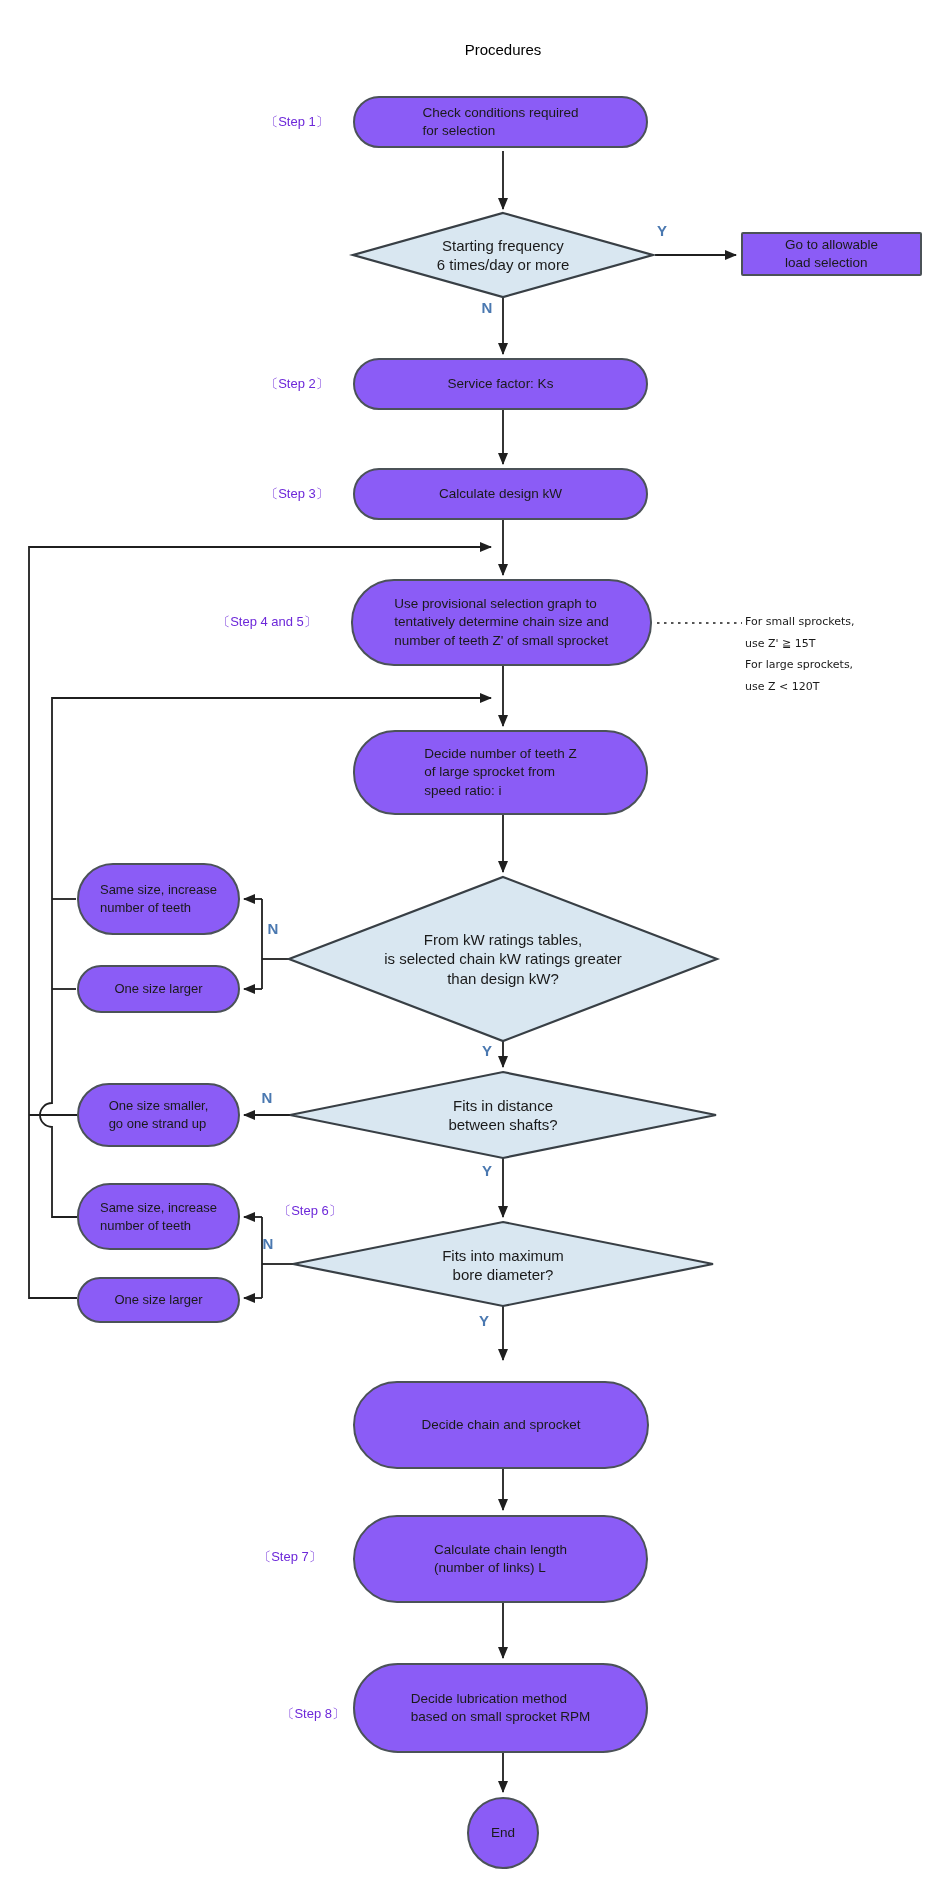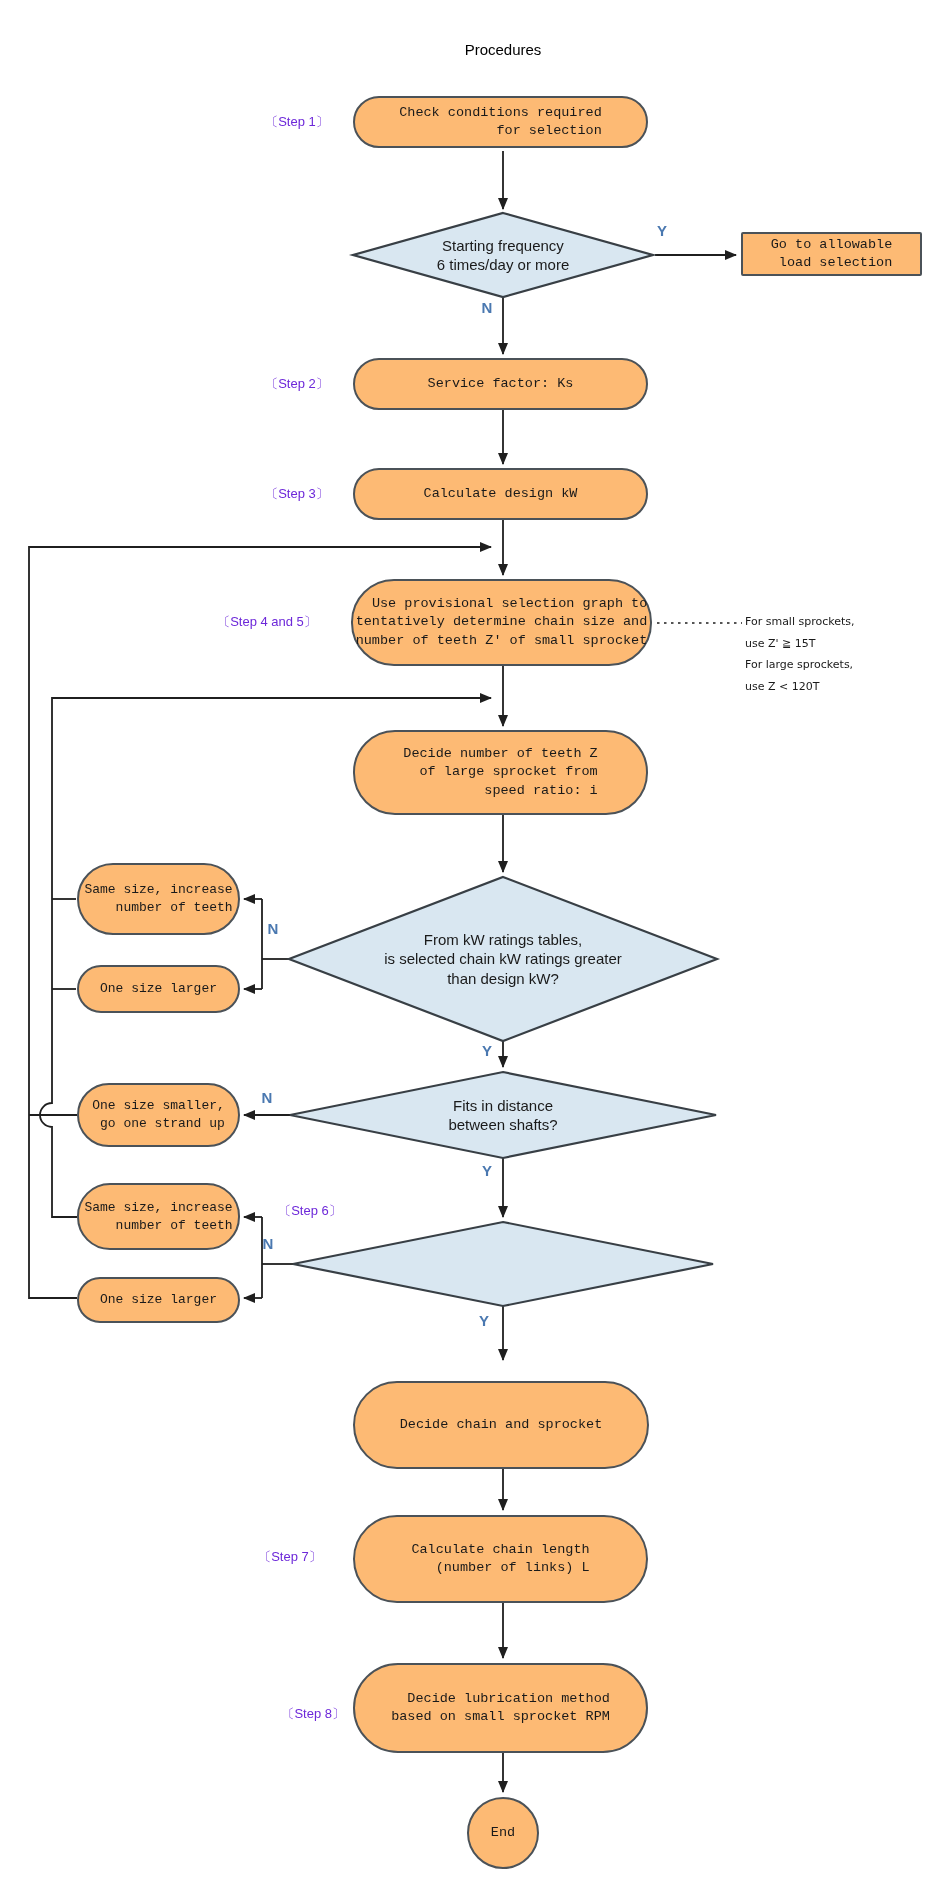--- a/index.html
+++ b/index.html
@@ -3,22 +3,22 @@
 <meta charset="utf-8">
 <style>
   html,body{margin:0;padding:0;background:#ffffff;}
   #canvas{
     position:relative;width:950px;height:1899px;background:#ffffff;
     font-family:"Liberation Sans","DejaVu Sans",sans-serif;color:#1a1a1a;overflow:hidden;
   }
   #connectors{position:absolute;left:0;top:0;}
   .node{
     position:absolute;display:flex;align-items:center;justify-content:center;
-    background:#fdba74;border:2px solid #4b5258;box-sizing:border-box;
-    text-align:right;font-size:13.5px;line-height:1.36;white-space:pre-line;font-family:Liberation Mono, monospace;
+    background:#8b5cf6;border:2px solid #4b5258;box-sizing:border-box;
+    text-align:left;font-size:13.5px;line-height:1.36;white-space:pre-line;
   }
   .rectnode{border-radius:2px;}
   .leftnode{font-size:13px;}
   .circlenode{border-radius:50%;}
   .dtext{
     position:absolute;display:flex;align-items:center;justify-content:center;
     text-align:center;font-size:15px;line-height:1.3;white-space:pre-line;
   }
   .steplabel{
     position:absolute;font-size:13px;color:#6d28d9;text-align:center;white-space:nowrap;
@@ -125,20 +125,22 @@
 based on small sprocket RPM</div>
   <div class="node circlenode" style="left:467px;top:1797px;width:72px;height:72px;">End</div>
 
   <div class="dtext" style="left:383px;top:225px;width:240px;height:60px;">Starting frequency
 6 times/day or more</div>
   <div class="dtext" style="left:338px;top:928px;width:330px;height:62px;">From kW ratings tables,
 is selected chain kW ratings greater
 than design kW?</div>
   <div class="dtext" style="left:383px;top:1087px;width:240px;height:56px;">Fits in distance
 between shafts?</div>
+  <div class="dtext" style="left:383px;top:1237px;width:240px;height:56px;">Fits into maximum
+bore diameter?</div>
 
   <div class="steplabel" style="left:237px;top:113px;width:120px;">〔Step 1〕</div>
   <div class="steplabel" style="left:237px;top:375px;width:120px;">〔Step 2〕</div>
   <div class="steplabel" style="left:237px;top:485px;width:120px;">〔Step 3〕</div>
   <div class="steplabel" style="left:197px;top:613px;width:140px;">〔Step 4 and 5〕</div>
   <div class="steplabel" style="left:250px;top:1202px;width:120px;">〔Step 6〕</div>
   <div class="steplabel" style="left:230px;top:1548px;width:120px;">〔Step 7〕</div>
   <div class="steplabel" style="left:225px;top:1705px;width:120px;text-align:right;">〔Step 8〕</div>
 
   <div class="yn" style="left:647px;top:222px;">Y</div>

